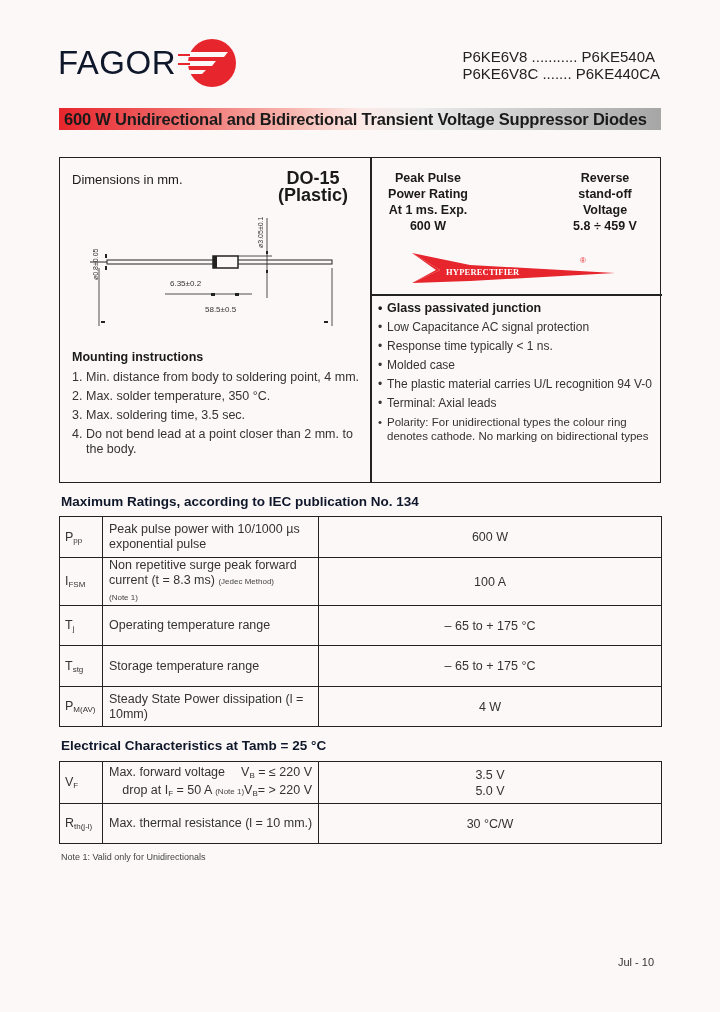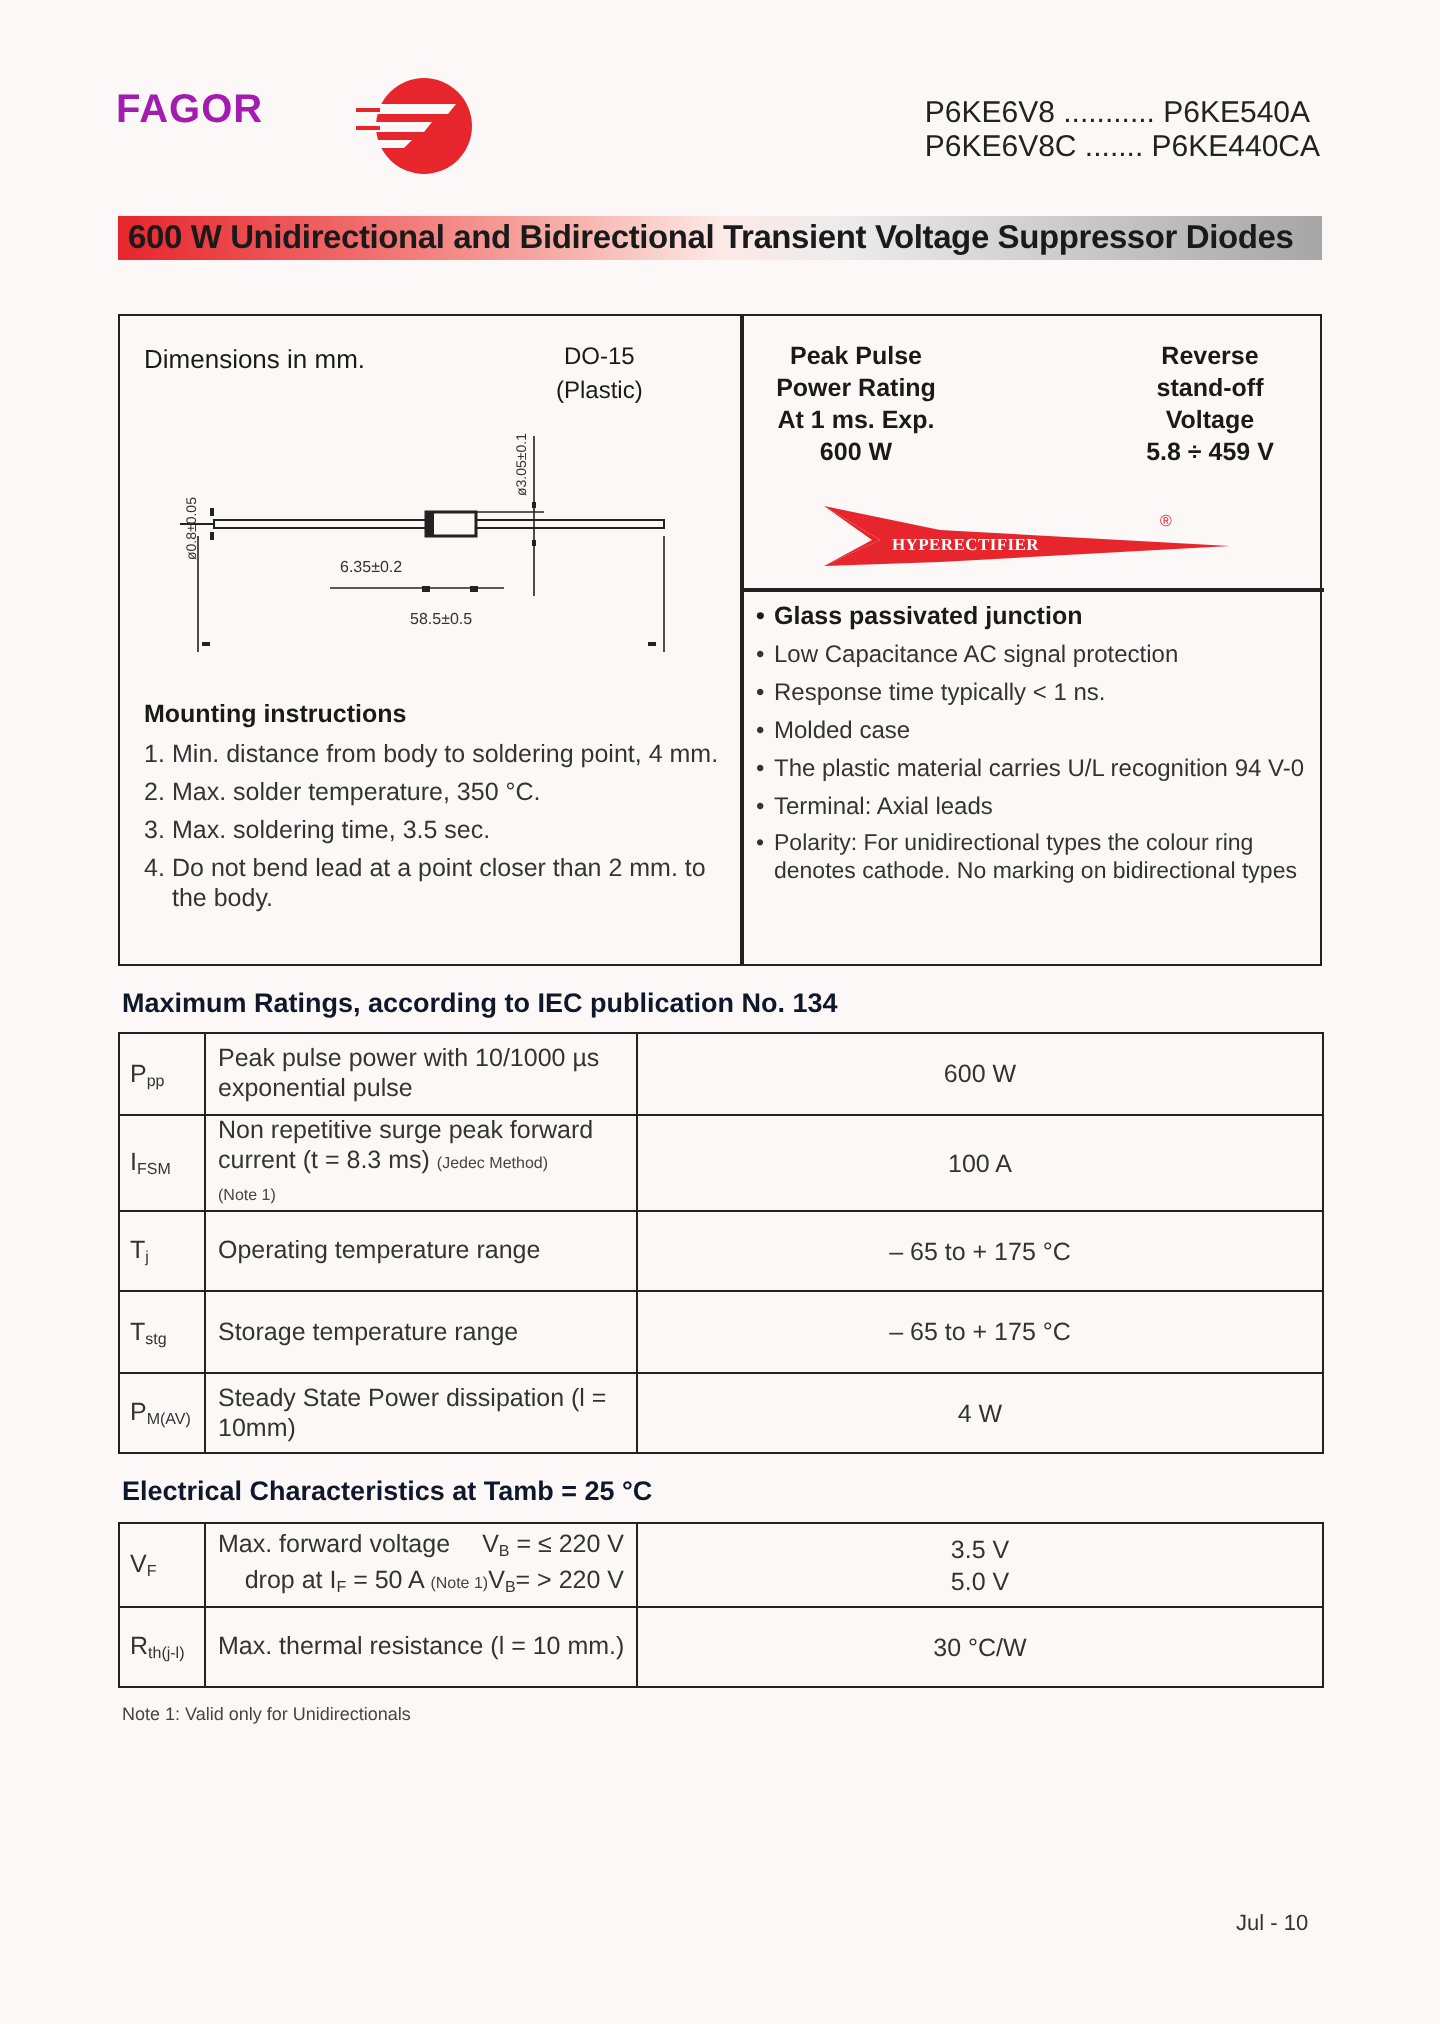--- a/index.html
+++ b/index.html
@@ -1,37 +1,37 @@
 <!DOCTYPE html>
 <html><head>
 <meta charset="utf-8">
 <style>
   * { box-sizing: border-box; margin: 0; padding: 0; }
   html, body { width: 720px; height: 1012px; background: #fdf8f8; }
   body { position: relative; font-family: "Liberation Sans", sans-serif; color: #1a1a1a; overflow: hidden; }
   .abs { position: absolute; }
 
   
-  .logo-text { left: 58px; top: 44px; font-size: 20px; font-weight: bold; letter-spacing: 0.5px; color: #a21caf; font-family: "Liberation Sans", sans-serif; }
+  .logo-text { left: 58px; top: 44px; font-size: 33px; font-weight: normal; letter-spacing: 0.5px; color: #0f172a; font-family: "Liberation Sans", sans-serif; }
   .logo-mark { left: 176px; top: 38px; width: 62px; height: 50px; }
   .part-range { right: 60px; top: 48px; text-align: left; font-size: 15px; line-height: 17px; color: #222; }
 
   
   .banner { left: 59px; top: 108px; width: 602px; height: 22px;
     background: linear-gradient(to right, #e7252c 0%, #f06b6b 20%, #f7b3ac 38%, #fce9e6 50%, #ececec 60%, #c9c9c9 80%, #a6a6a6 100%);
     display: flex; align-items: center; padding-left: 5px; }
   .banner span { font-size: 16.5px; font-weight: bold; color: #1a1a1a; letter-spacing: -0.2px; }
 
   
   .topbox { left: 59px; top: 157px; width: 602px; height: 326px; border: 1.5px solid #222; }
   .topbox .vdiv { left: 310px; top: 0; width: 1.5px; height: 100%; background: #222; }
   .topbox .hdiv-right { left: 310px; top: 136px; width: 292px; height: 1.5px; background: #222; }
 
   .dim-label { left: 12px; top: 14px; font-size: 13px; }
-  .pkg-label { left: 218px; top: 12px; font-size: 12px; font-weight: normal; text-align: center; line-height: 17px; }
+  .pkg-label { left: 218px; top: 12px; font-size: 18px; font-weight: bold; text-align: center; line-height: 17px; }
 
   .mount-title { left: 12px; top: 192px; font-size: 12.5px; font-weight: bold; }
   .mount-list { left: 12px; top: 212px; width: 290px; font-size: 12.5px; color: #333; }
   .mount-list li { list-style: none; display: flex; margin-bottom: 4px; line-height: 15px; }
   .mount-list .num { width: 14px; flex-shrink: 0; }
 
   .spec-col { top: 12px; font-size: 12.5px; font-weight: bold; text-align: center; line-height: 16px; }
   .spec-pp { left: 318px; width: 100px; }
   .spec-rv { left: 490px; width: 110px; }
 

